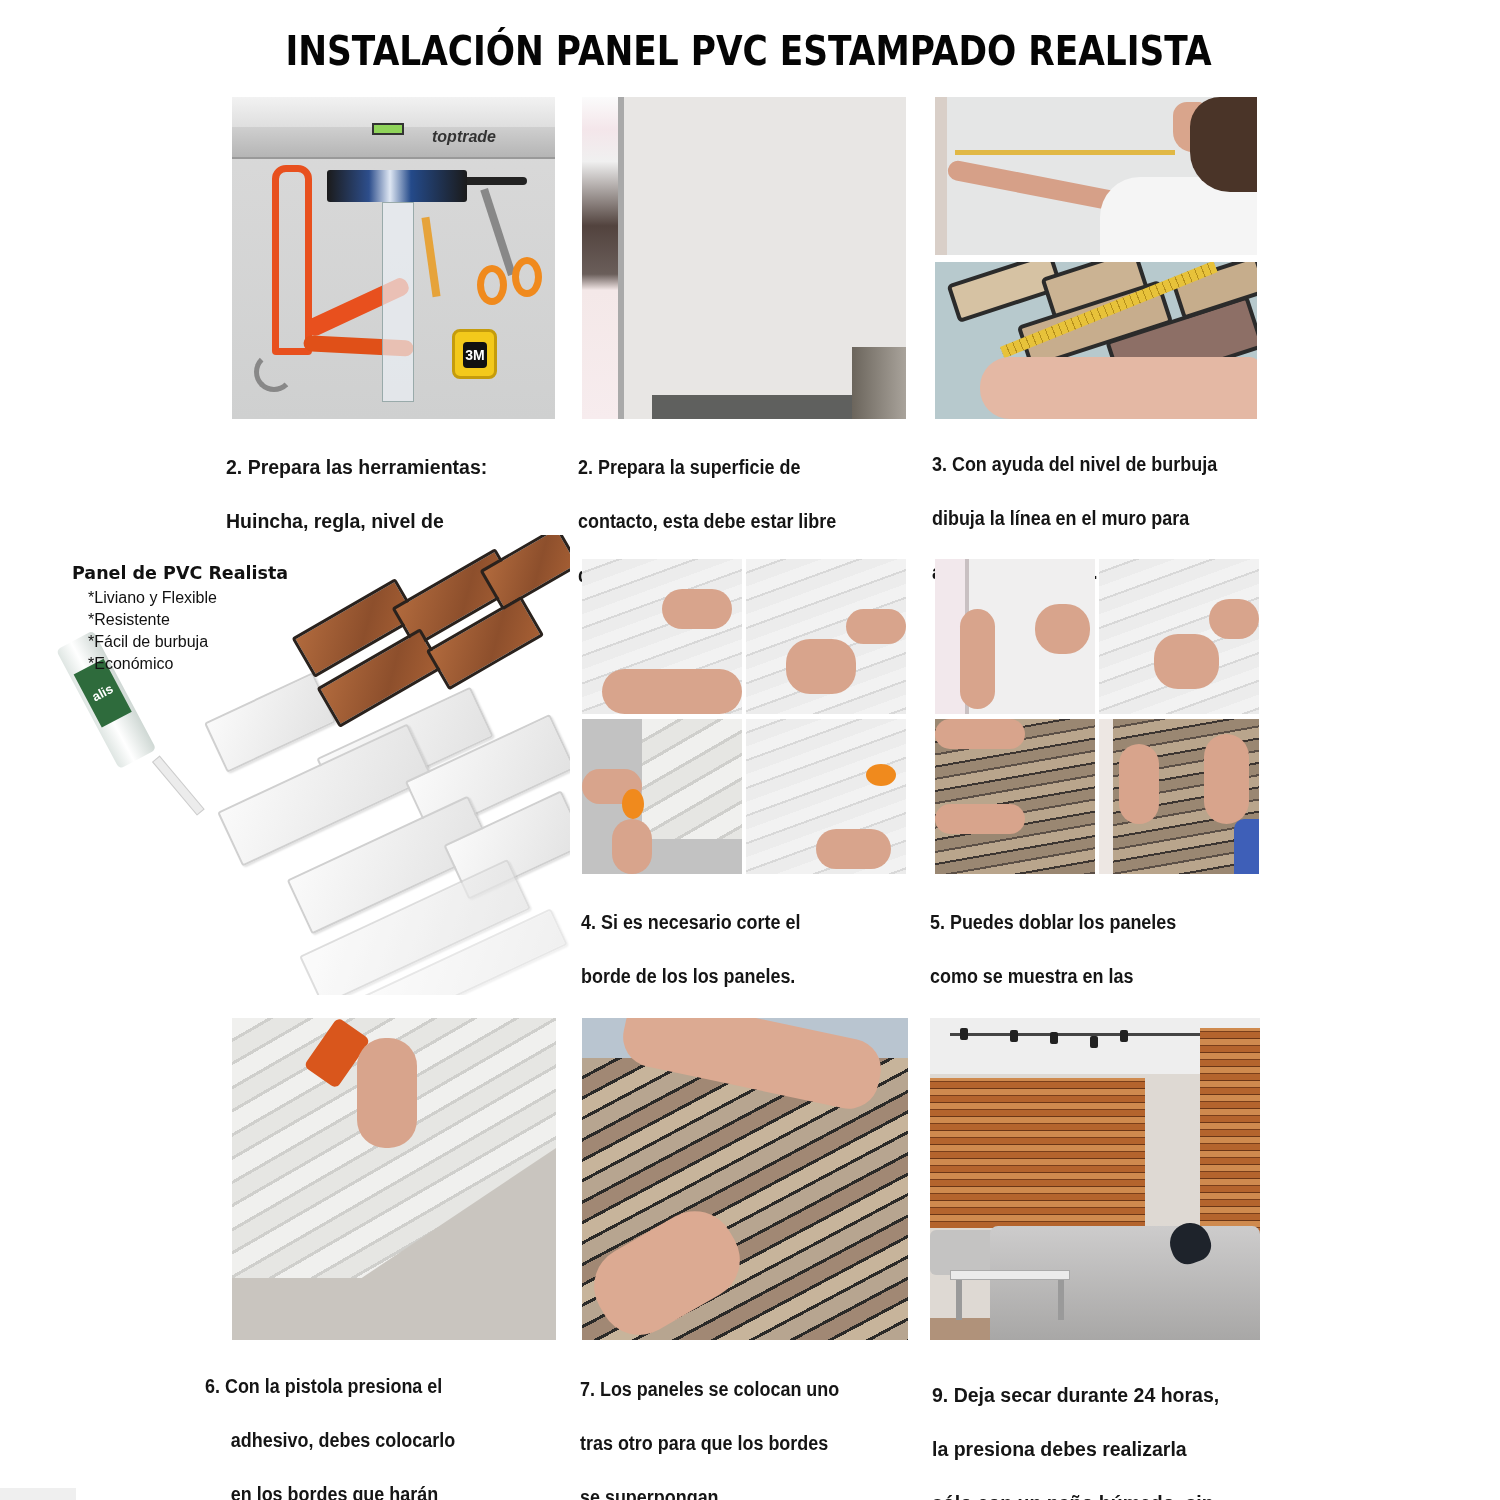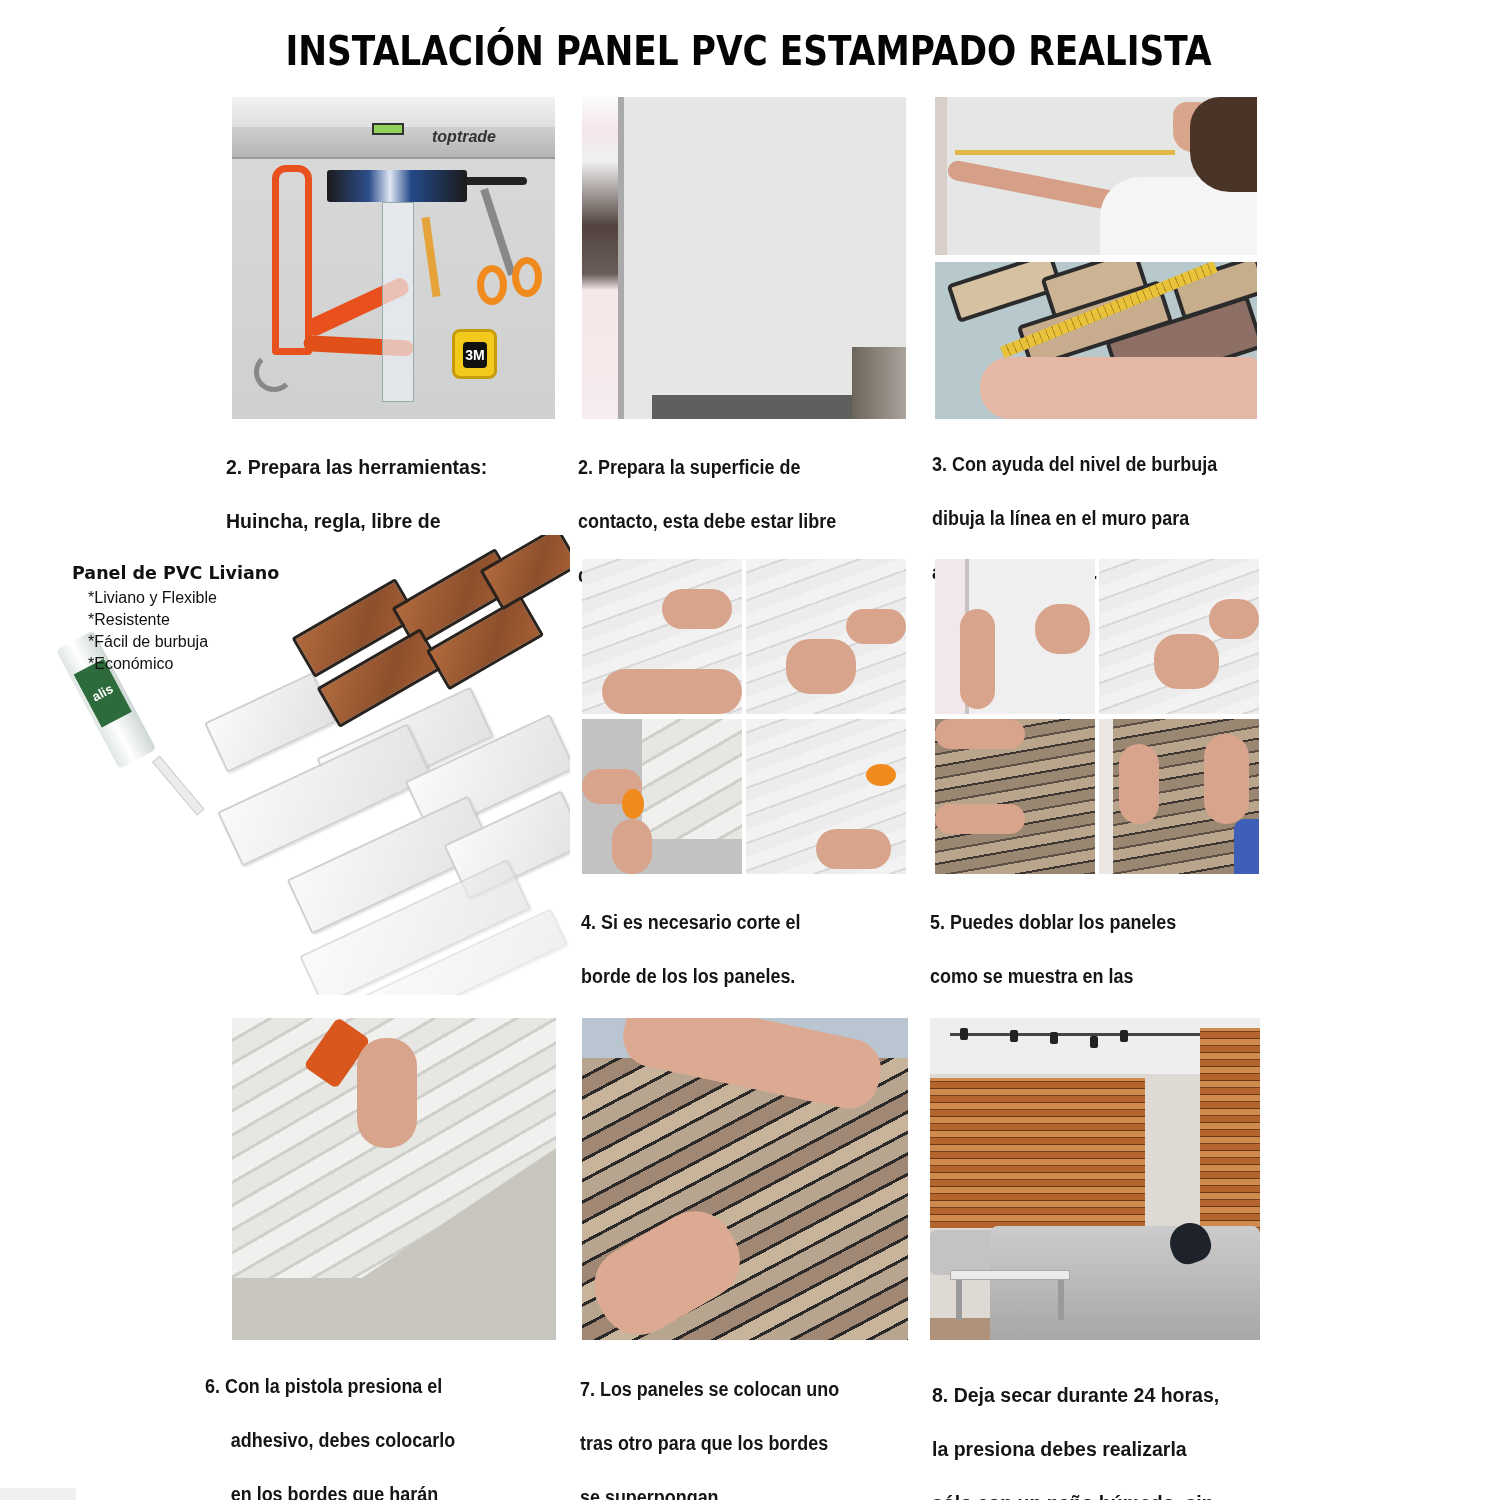--- a/index.html
+++ b/index.html
@@ -115,21 +115,21 @@
   <div class="pencil"></div>
   <div class="scissors-blade"></div>
   <div class="scissors-ring" style="left:245px;top:168px;"></div>
   <div class="scissors-ring" style="left:280px;top:160px;"></div>
   <div class="tape">
     <div class="tape-inner">3M</div>
   </div>
 </div>
 <div class="caption" style="left:226px;top:427px;">
   <span class="line">2. Prepara las herramientas:</span>
-  <span class="line">Huincha, regla, libre de</span>
+  <span class="line">Huincha, regla, nivel de</span>
   <span class="line">burbuja, cartonero o tijera,</span>
   <span class="line">adhesivo de montaje y pistola</span>
 </div>
 
 <div class="photo" id="p2">
   <div class="wall-left"></div>
   <div class="wall-edge"></div>
   <div class="counter"></div>
   <div class="counter-right"></div>
 </div>
@@ -173,21 +173,21 @@
   <div class="white-brick" style="left:300px;top:420px;width:230px;height:40px;transform:rotate(-25deg);opacity:.5;"></div>
   <div class="wood-brick" style="left:255px;top:70px;width:120px;height:46px;transform:rotate(-30deg);"></div>
   <div class="wood-brick" style="left:355px;top:40px;width:120px;height:46px;transform:rotate(-30deg);"></div>
   <div class="wood-brick" style="left:280px;top:120px;width:120px;height:46px;transform:rotate(-30deg);"></div>
   <div class="wood-brick" style="left:390px;top:85px;width:110px;height:46px;transform:rotate(-30deg);"></div>
   <div class="wood-brick" style="left:445px;top:10px;width:90px;height:46px;transform:rotate(-30deg);"></div>
   <div class="caulk">
     <div class="caulk-label">alis</div>
   </div>
   <div class="caulk-nozzle"></div>
-  <div class="promo-title">Panel de PVC Liviano</div>
+  <div class="promo-title">Panel de PVC Realista</div>
   <ul class="promo-list">
     <li>*Liviano y Flexible</li>
     <li>*Resistente</li>
     <li>*Fácil de burbuja</li>
     <li>*Económico</li>
   </ul>
 </div>
 
 <div class="tile white-panel" style="left:582px;top:559px;width:160px;height:155px;">
   <div class="skin" style="left:80px;top:30px;width:70px;height:40px;"></div>
@@ -272,19 +272,19 @@
   <div class="brick-wall" style="left:270px;top:10px;width:60px;height:290px;"></div>
   <div class="floor"></div>
   <div class="sofa-back"></div>
   <div class="sofa"></div>
   <div class="cushion"></div>
   <div class="table"></div>
   <div class="table-leg" style="left:26px;"></div>
   <div class="table-leg" style="left:128px;"></div>
 </div>
 <div class="caption" style="left:932px;top:1355px;">
-  <span class="line">8. Deja secar durante 24 horas,</span>
+  <span class="line">9. Deja secar durante 24 horas,</span>
   <span class="line">la presiona debes realizarla</span>
   <span class="line">sólo con un paño húmedo, sin</span>
   
 </div>
 
 <div class="footer-line"></div>
 
 </body></html>

